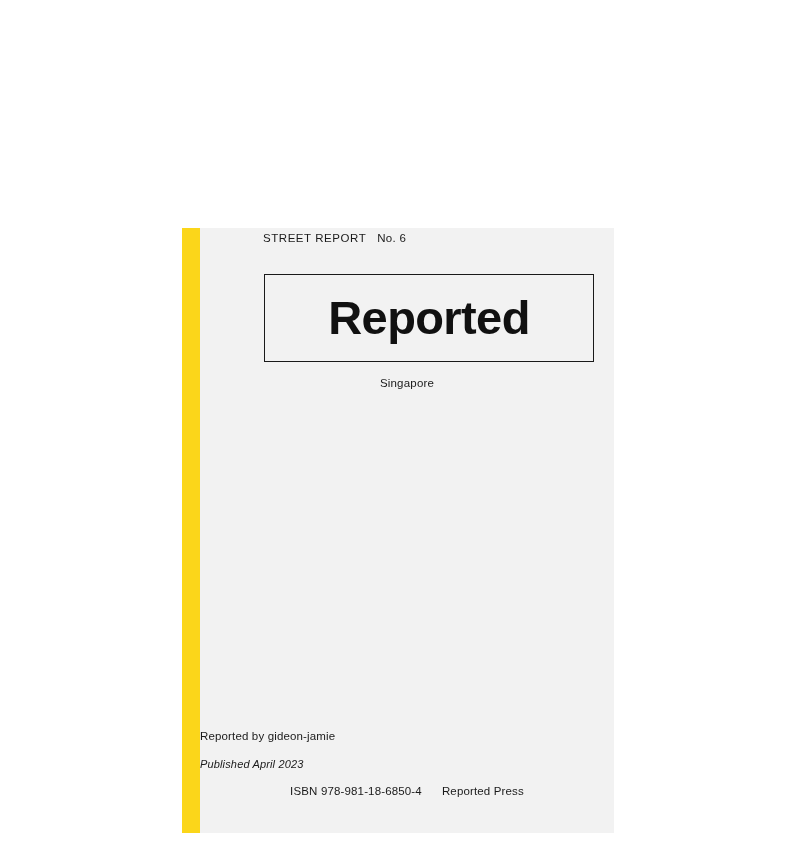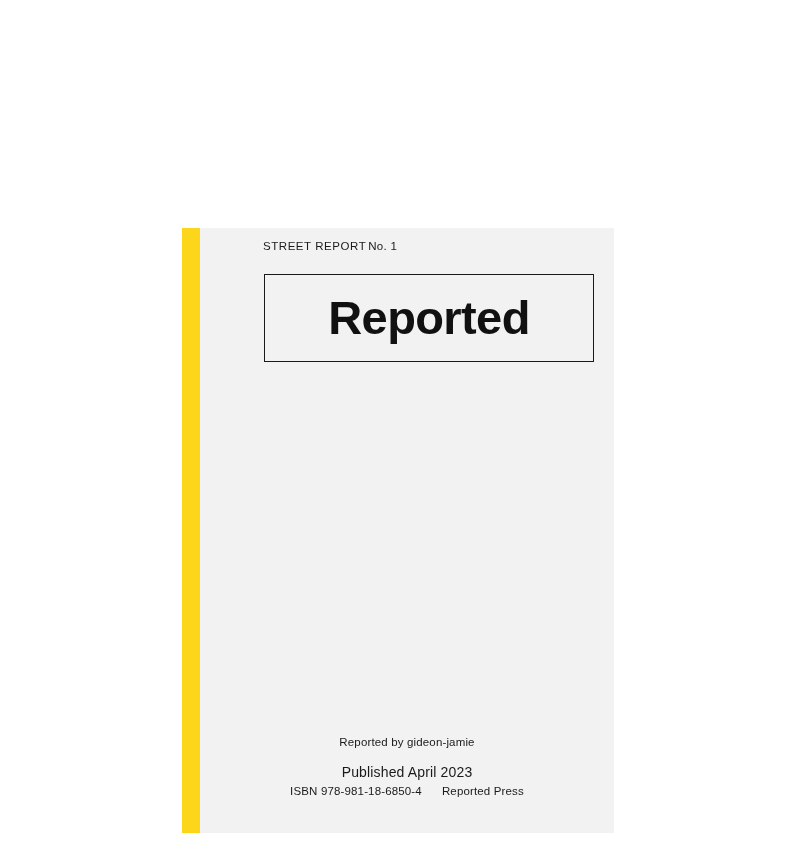--- a/index.html
+++ b/index.html
@@ -35,24 +35,24 @@
 
   #cover-body {
     flex: 1 1 auto;
     position: relative;
     height: 100%;
   }
 
   #kicker-row {
     position: absolute;
     left: 63px;
-    top: 12px;
+    top: 4px;
     display: flex;
     align-items: baseline;
-    gap: 2px;
+    gap: 11px;
     white-space: nowrap;
   }
   #kicker-row .kicker-label {
     font-size: 11.5px;
     letter-spacing: 0.55px;
     color: #1a1a1a;
     font-weight: 400;
   }
   #kicker-row .kicker-number {
     font-size: 11.5px;
@@ -92,33 +92,33 @@
     font-size: 11.5px;
     color: #1a1a1a;
     letter-spacing: 0.2px;
   }
 
   #colophon {
     position: absolute;
     bottom: 36px;
     left: 0;
     width: 100%;
-    text-align: center;
   }
   #reported-by {
     font-size: 11.5px;
     color: #1a1a1a;
     letter-spacing: 0.15px;
     margin-bottom: 16px;
   }
   #published {
-    font-size: 14px;
+    font-size: 11px;
     color: #1a1a1a;
     letter-spacing: 0.15px;
-    margin-bottom: 5px;
+    margin-bottom: 15px;
+    font-style: italic;
   }
   #imprint-row {
     display: flex;
     justify-content: center;
     align-items: baseline;
     gap: 20px;
     font-size: 11.5px;
     color: #1a1a1a;
     letter-spacing: 0.15px;
   }
@@ -127,27 +127,28 @@
 <body>
 
 <div id="book-cover">
 
   <div id="spine-stripe"></div>
 
   <div id="cover-body">
 
     <div id="kicker-row">
       <span class="kicker-label">STREET REPORT</span>
-      <span class="kicker-number">No. 1</span>
+      <span class="kicker-number">No. 6</span>
     </div>
 
     <div id="title-frame">
       <div id="title-text">Reported</div>
     </div>
 
+    <div id="subtitle">Singapore</div>
 
     <div id="colophon">
       <div id="reported-by">Reported by gideon-jamie</div>
       <div id="published">Published April 2023</div>
       <div id="imprint-row">
         <span>ISBN 978-981-18-6850-4</span>
         <span>Reported Press</span>
       </div>
     </div>
 

